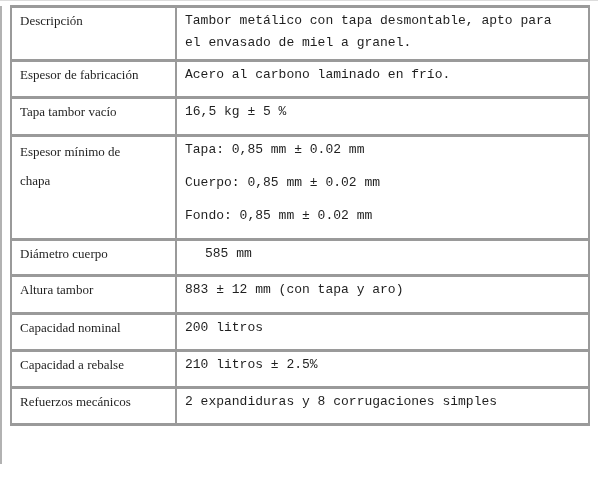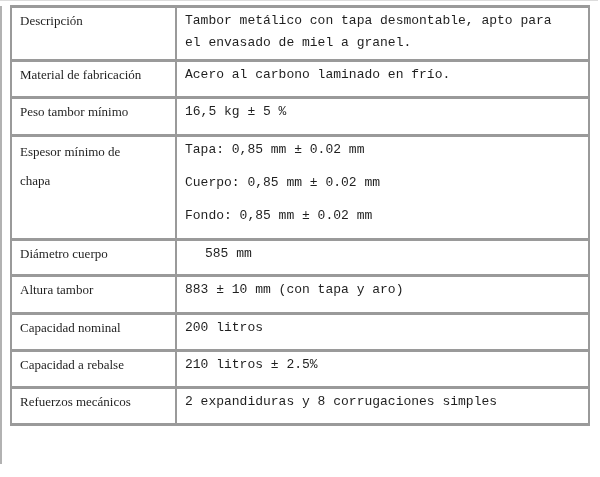--- a/index.html
+++ b/index.html
@@ -85,27 +85,27 @@
       <col style="width:413px">
     </colgroup>
     <tbody>
         <tr style="height: 54px;">
           <td class="label-cell" style="border-color: rgb(154, 154, 154);">Descripción</td>
           <td class="value-cell" style="border-color: rgb(154, 154, 154);">
             <div class="para">Tambor metálico con tapa desmontable, apto para el envasado de miel a granel.</div>
           </td>
         </tr>
         <tr style="height: 37px;">
-          <td class="label-cell" style="border-color: rgb(154, 154, 154);">Material de fabricación</td>
+          <td class="label-cell" style="border-color: rgb(154, 154, 154);">Espesor de fabricación</td>
           <td class="value-cell" style="border-color: rgb(154, 154, 154);">
             <div class="para">Acero al carbono laminado en frío.</div>
           </td>
         </tr>
         <tr style="height: 38px;">
-          <td class="label-cell" style="border-color: rgb(154, 154, 154);">Peso tambor mínimo</td>
+          <td class="label-cell" style="border-color: rgb(154, 154, 154);">Tapa tambor vacío</td>
           <td class="value-cell" style="border-color: rgb(154, 154, 154); margin-left: 45px;">
             <div class="para">16,5 kg ± 5 %</div>
           </td>
         </tr>
         <tr style="height: 104px;">
           <td class="label-cell multi" style="border-color: rgb(154, 154, 154);">Espesor mínimo de chapa</td>
           <td class="value-cell" style="border-color: rgb(154, 154, 154);">
             <div class="para">Tapa: 0,85 mm ± 0.02 mm</div>
             <div class="para">Cuerpo: 0,85 mm ± 0.02 mm</div>
             <div class="para">Fondo: 0,85 mm ± 0.02 mm</div>
@@ -113,21 +113,21 @@
         </tr>
         <tr style="height: 36px; margin-left: 10px;">
           <td class="label-cell" style="border-color: rgb(154, 154, 154);">Diámetro cuerpo</td>
           <td class="value-cell" style="border-color: rgb(154, 154, 154); padding-left: 28px;">
             <div class="para">585 mm</div>
           </td>
         </tr>
         <tr style="height: 38px;">
           <td class="label-cell" style="border-color: rgb(154, 154, 154);">Altura tambor</td>
           <td class="value-cell" style="border-color: rgb(154, 154, 154);">
-            <div class="para">883 ± 10 mm (con tapa y aro)</div>
+            <div class="para">883 ± 12 mm (con tapa y aro)</div>
           </td>
         </tr>
         <tr style="height: 37px;">
           <td class="label-cell" style="border-color: rgb(154, 154, 154);">Capacidad nominal</td>
           <td class="value-cell" style="border-color: rgb(154, 154, 154);">
             <div class="para">200 litros</div>
           </td>
         </tr>
         <tr style="height: 37px;">
           <td class="label-cell" style="border-color: rgb(154, 154, 154);">Capacidad a rebalse</td>

